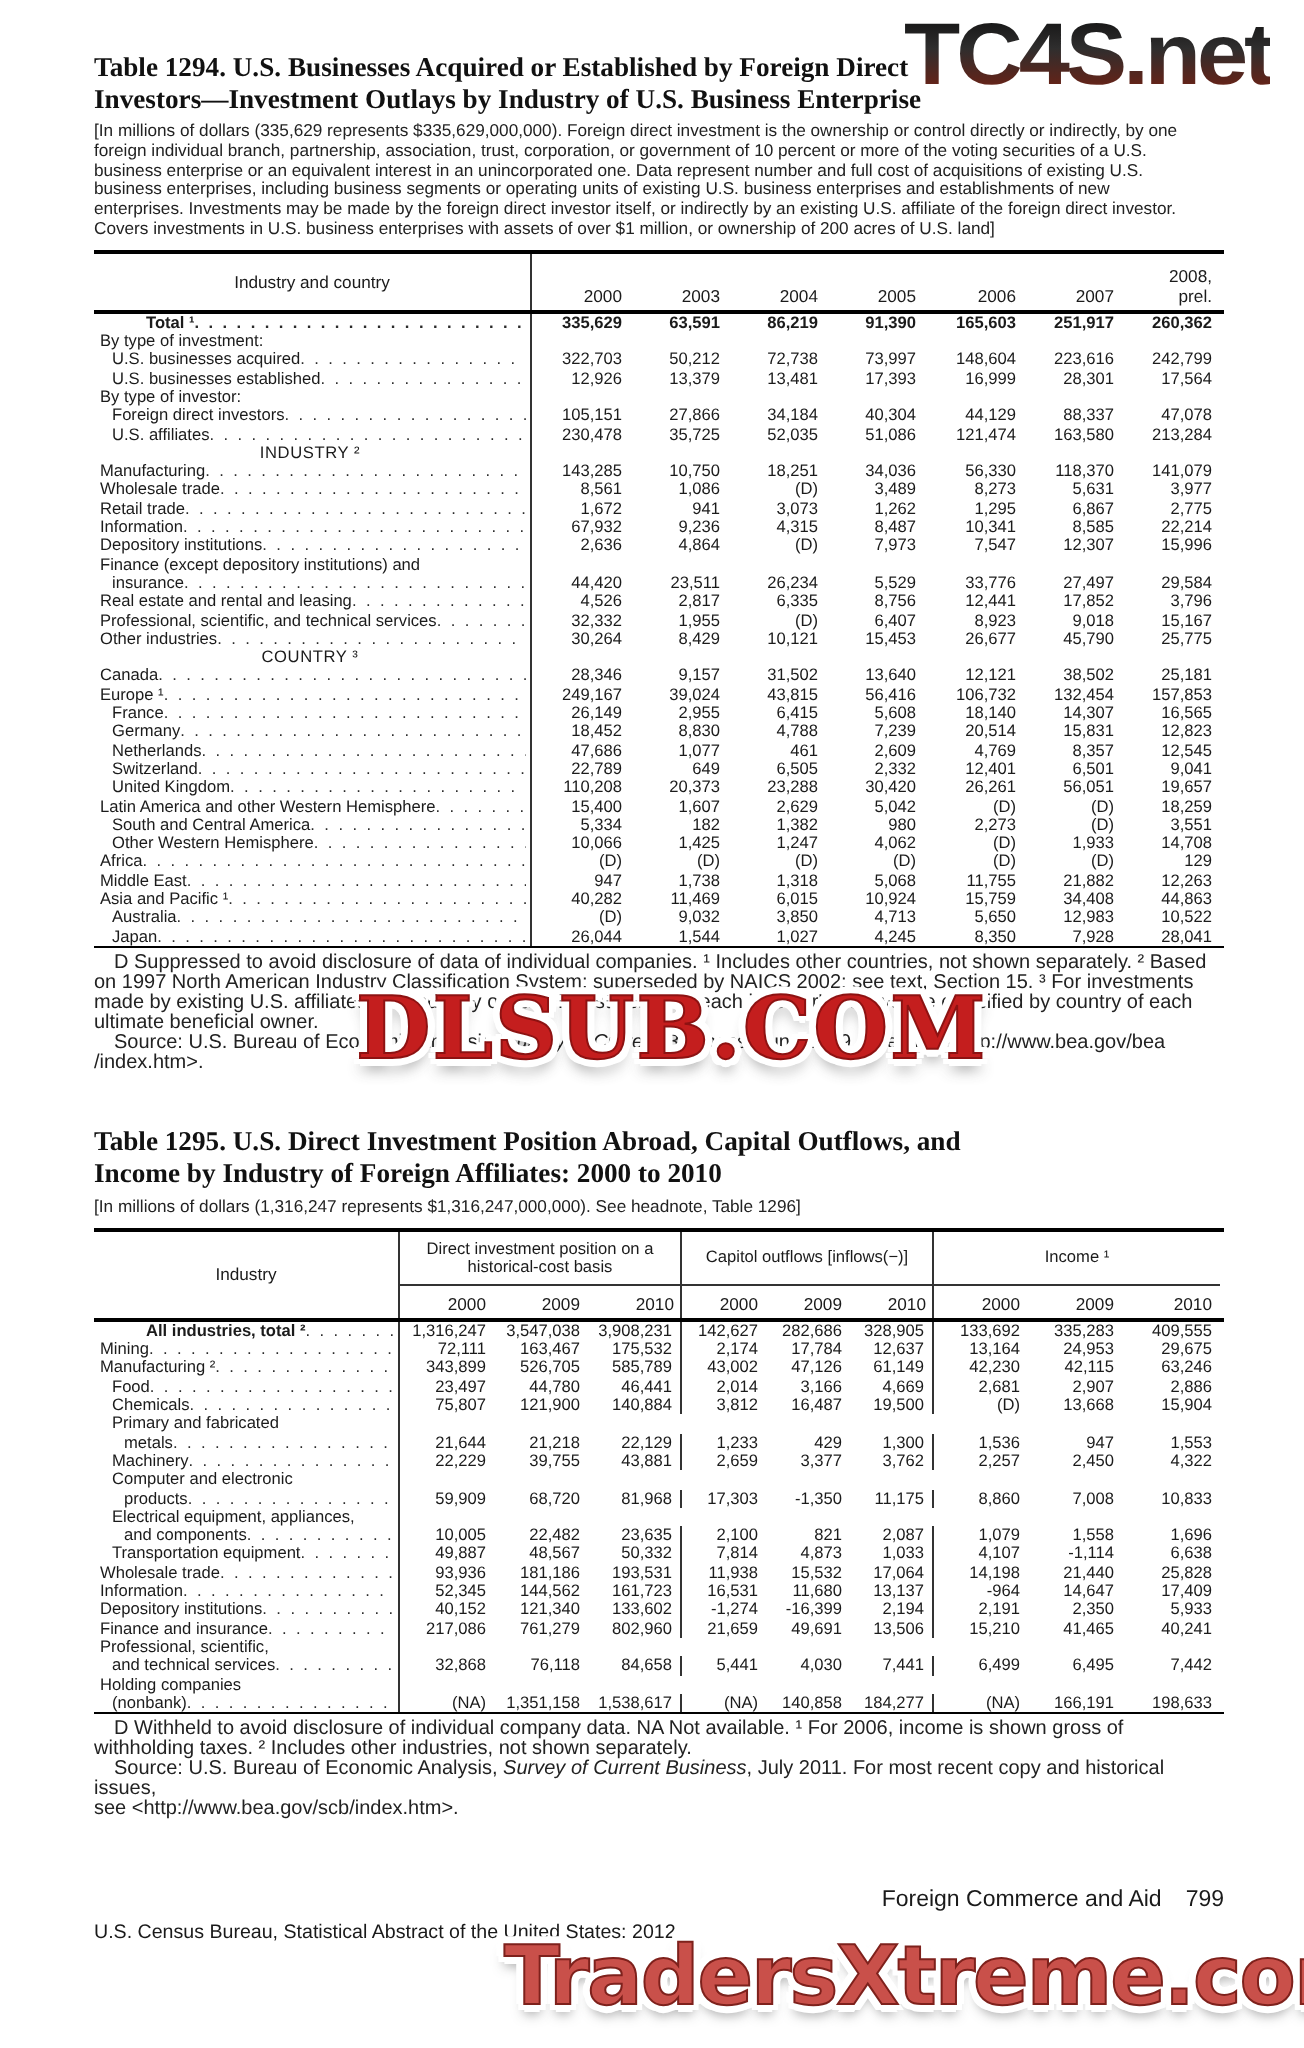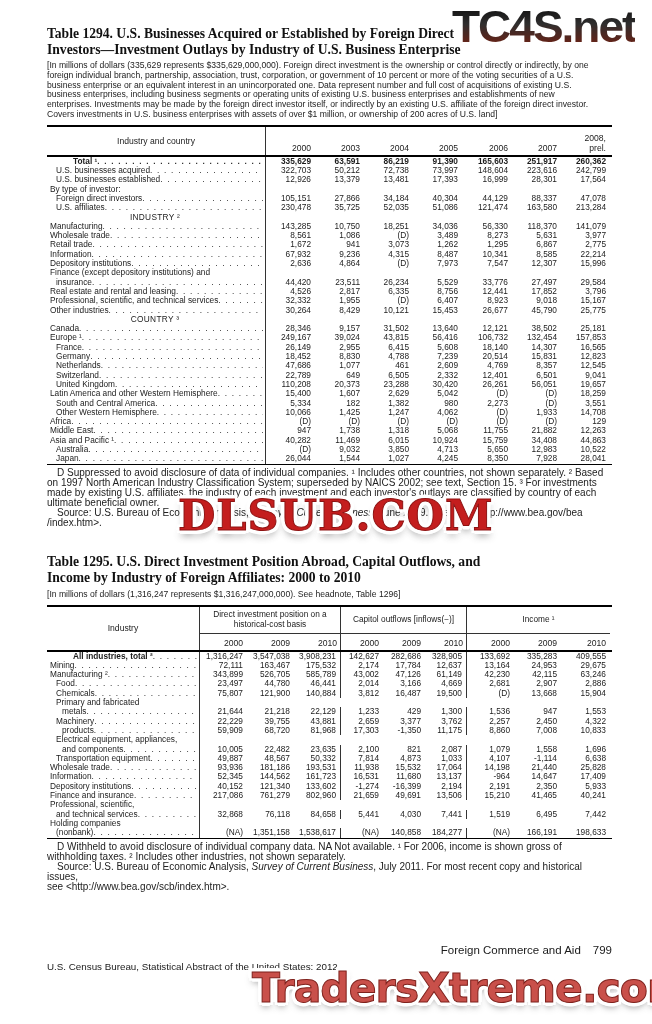--- a/index.html
+++ b/index.html
@@ -128,20 +128,32 @@
           <div class="t-val" style="width: 49px;">335,629</div>
           <div class="t-val" style="width: 49px;">63,591</div>
           <div class="t-val" style="width: 49px;">86,219</div>
           <div class="t-val" style="width: 49px;">91,390</div>
           <div class="t-val" style="width: 50px;">165,603</div>
           <div class="t-val" style="width: 49px;">251,917</div>
           <div class="t-val" style="width: 49px;">260,362</div>
         </div>
         <div class="t-row">
           <div class="t-stub">
+            <div class="t-label" style="padding-left: 3px;">By type of investment:</div>
+          </div>
+          <div class="t-val" style="width: 49px;"></div>
+          <div class="t-val" style="width: 49px;"></div>
+          <div class="t-val" style="width: 49px;"></div>
+          <div class="t-val" style="width: 49px;"></div>
+          <div class="t-val" style="width: 50px;"></div>
+          <div class="t-val" style="width: 49px;"></div>
+          <div class="t-val" style="width: 49px;"></div>
+        </div>
+        <div class="t-row">
+          <div class="t-stub">
             <div class="t-label" style="padding-left: 9px;">U.S. businesses acquired</div>
             <div class="t-dots">. . . . . . . . . . . . . . . . . . . . . . . . . . . . . . . . . . . . . . . . . . . . . . . . . . . . . . . . . . . . . . . . . . . . . . . . . . . . . . . . . . . . . . . . . . </div>
           </div>
           <div class="t-val" style="width: 49px;">322,703</div>
           <div class="t-val" style="width: 49px;">50,212</div>
           <div class="t-val" style="width: 49px;">72,738</div>
           <div class="t-val" style="width: 49px;">73,997</div>
           <div class="t-val" style="width: 50px;">148,604</div>
           <div class="t-val" style="width: 49px;">223,616</div>
           <div class="t-val" style="width: 49px;">242,799</div>
@@ -708,20 +720,34 @@
           <div class="t-val t-divR" style="width: 47px;">43,881</div>
           <div class="t-val" style="width: 42px;">2,659</div>
           <div class="t-val" style="width: 42px;">3,377</div>
           <div class="t-val t-divR" style="width: 42px;">3,762</div>
           <div class="t-val" style="width: 47px;">2,257</div>
           <div class="t-val" style="width: 47px;">2,450</div>
           <div class="t-val" style="width: 49px;">4,322</div>
         </div>
         <div class="t-row">
           <div class="t-stub">
+            <div class="t-label" style="padding-left: 9px;">Computer and electronic</div>
+          </div>
+          <div class="t-val" style="width: 47px;"></div>
+          <div class="t-val" style="width: 47px;"></div>
+          <div class="t-val t-divR" style="width: 47px;"></div>
+          <div class="t-val" style="width: 42px;"></div>
+          <div class="t-val" style="width: 42px;"></div>
+          <div class="t-val t-divR" style="width: 42px;"></div>
+          <div class="t-val" style="width: 47px;"></div>
+          <div class="t-val" style="width: 47px;"></div>
+          <div class="t-val" style="width: 49px;"></div>
+        </div>
+        <div class="t-row">
+          <div class="t-stub">
             <div class="t-label" style="padding-left: 15px;">products</div>
             <div class="t-dots">. . . . . . . . . . . . . . . . . . . . . . . . . . . . . . . . . . . . . . . . . . . . . . . . . . . . . . . . . . . . . . . . . . . . . . . . . . . . . . . . . . . . . . . . . . </div>
           </div>
           <div class="t-val" style="width: 47px;">59,909</div>
           <div class="t-val" style="width: 47px;">68,720</div>
           <div class="t-val t-divR" style="width: 47px;">81,968</div>
           <div class="t-val" style="width: 42px;">17,303</div>
           <div class="t-val" style="width: 42px;">-1,350</div>
           <div class="t-val t-divR" style="width: 42px;">11,175</div>
           <div class="t-val" style="width: 47px;">8,860</div>
@@ -850,21 +876,21 @@
           <div class="t-stub">
             <div class="t-label" style="padding-left: 9px;">and technical services</div>
             <div class="t-dots">. . . . . . . . . . . . . . . . . . . . . . . . . . . . . . . . . . . . . . . . . . . . . . . . . . . . . . . . . . . . . . . . . . . . . . . . . . . . . . . . . . . . . . . . . . </div>
           </div>
           <div class="t-val" style="width: 47px;">32,868</div>
           <div class="t-val" style="width: 47px;">76,118</div>
           <div class="t-val t-divR" style="width: 47px;">84,658</div>
           <div class="t-val" style="width: 42px;">5,441</div>
           <div class="t-val" style="width: 42px;">4,030</div>
           <div class="t-val t-divR" style="width: 42px;">7,441</div>
-          <div class="t-val" style="width: 47px;">1,519</div>
+          <div class="t-val" style="width: 47px;">6,499</div>
           <div class="t-val" style="width: 47px;">6,495</div>
           <div class="t-val" style="width: 49px;">7,442</div>
         </div>
         <div class="t-row">
           <div class="t-stub">
             <div class="t-label" style="padding-left: 3px;">Holding companies</div>
           </div>
           <div class="t-val" style="width: 47px;"></div>
           <div class="t-val" style="width: 47px;"></div>
           <div class="t-val t-divR" style="width: 47px;"></div>

